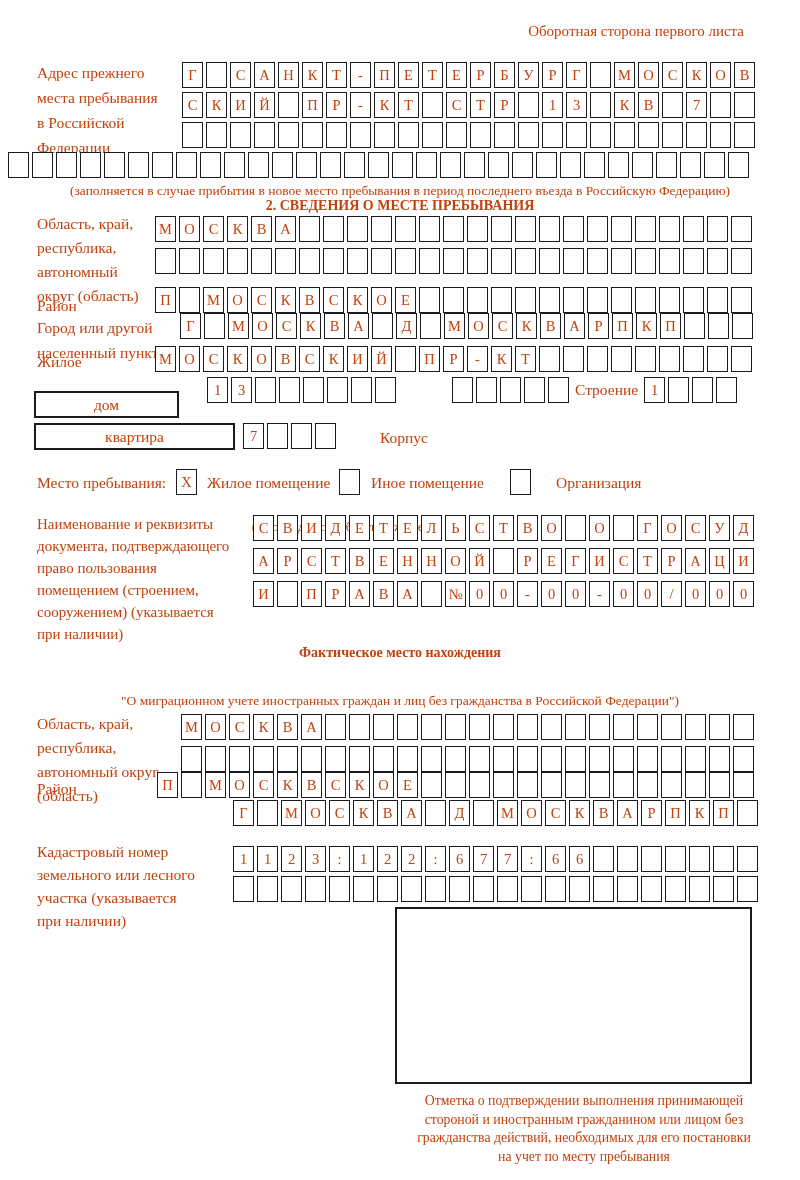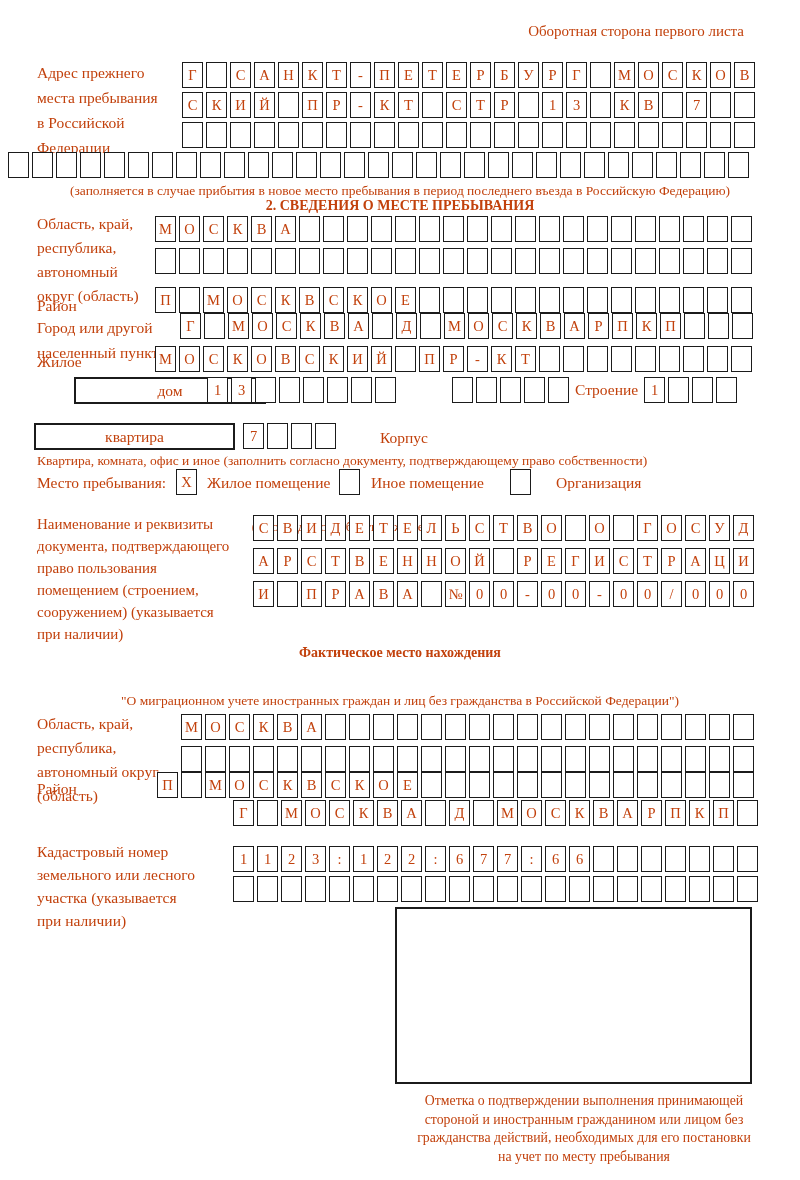--- a/index.html
+++ b/index.html
@@ -37,21 +37,21 @@
   #s2-title{top:198px;}
   #reg-lbl{left:37px;top:212px;}
   #reg-r1{left:155px;top:216px;}
   #reg-r2{left:155px;top:248px;}
   #dis-lbl{left:37px;top:294px;}
   #dis-r{left:155px;top:287px;}
   #city-lbl{left:37px;top:315px;line-height:25px;}
   #city-r{left:180px;top:313px;}
   #str-lbl{left:37px;top:350px;}
   #str-r{left:155px;top:346px;}
-  #house-box{left:34px;top:377px;width:192px;margin-left:40px;}
+  #house-box{left:34px;top:391px;width:145px;}
   #house-cells{left:207px;top:377px;}
   #korpus-lbl{left:380px;top:377px;margin-top:48px;}
   #korpus-cells{left:452px;top:377px;}
   #stroenie-lbl{left:575px;top:377px;}
   #stroenie-cells{left:644px;top:377px;}
   #house-note{left:37px;top:408px;}
   #apt-box{left:34px;top:423px;width:201px;}
   #apt-cells{left:243px;top:423px;}
   #apt-note{left:37px;top:452px;}
   #stay-lbl{left:37px;top:471px;}
@@ -381,21 +381,20 @@
       <span class="cell"></span>
     </div>
 
   <div id="apt-box" class="abs widebox">квартира</div>
   <div id="apt-cells" class="abs cells">
       <span class="cell">7</span>
       <span class="cell"></span>
       <span class="cell"></span>
       <span class="cell"></span>
     </div>
-  <div id="apt-note" class="abs note">Квартира, комната, офис и иное (заполнить согласно документу, подтверждающему право собственности)</div>
 
   <div id="stay-lbl" class="abs lbl">Место пребывания:</div>
   <div id="stay-cb1" class="abs cell">X</div>
   <div id="stay-opt1" class="abs lbl">Жилое помещение</div>
   <div id="stay-cb2" class="abs cell"></div>
   <div id="stay-opt2" class="abs lbl">Иное помещение</div>
   <div id="stay-cb3" class="abs cell"></div>
   <div id="stay-opt3" class="abs lbl">Организация</div>
   <div id="stay-note" class="abs note">(Необходимо выбрать нужное)</div>
 

